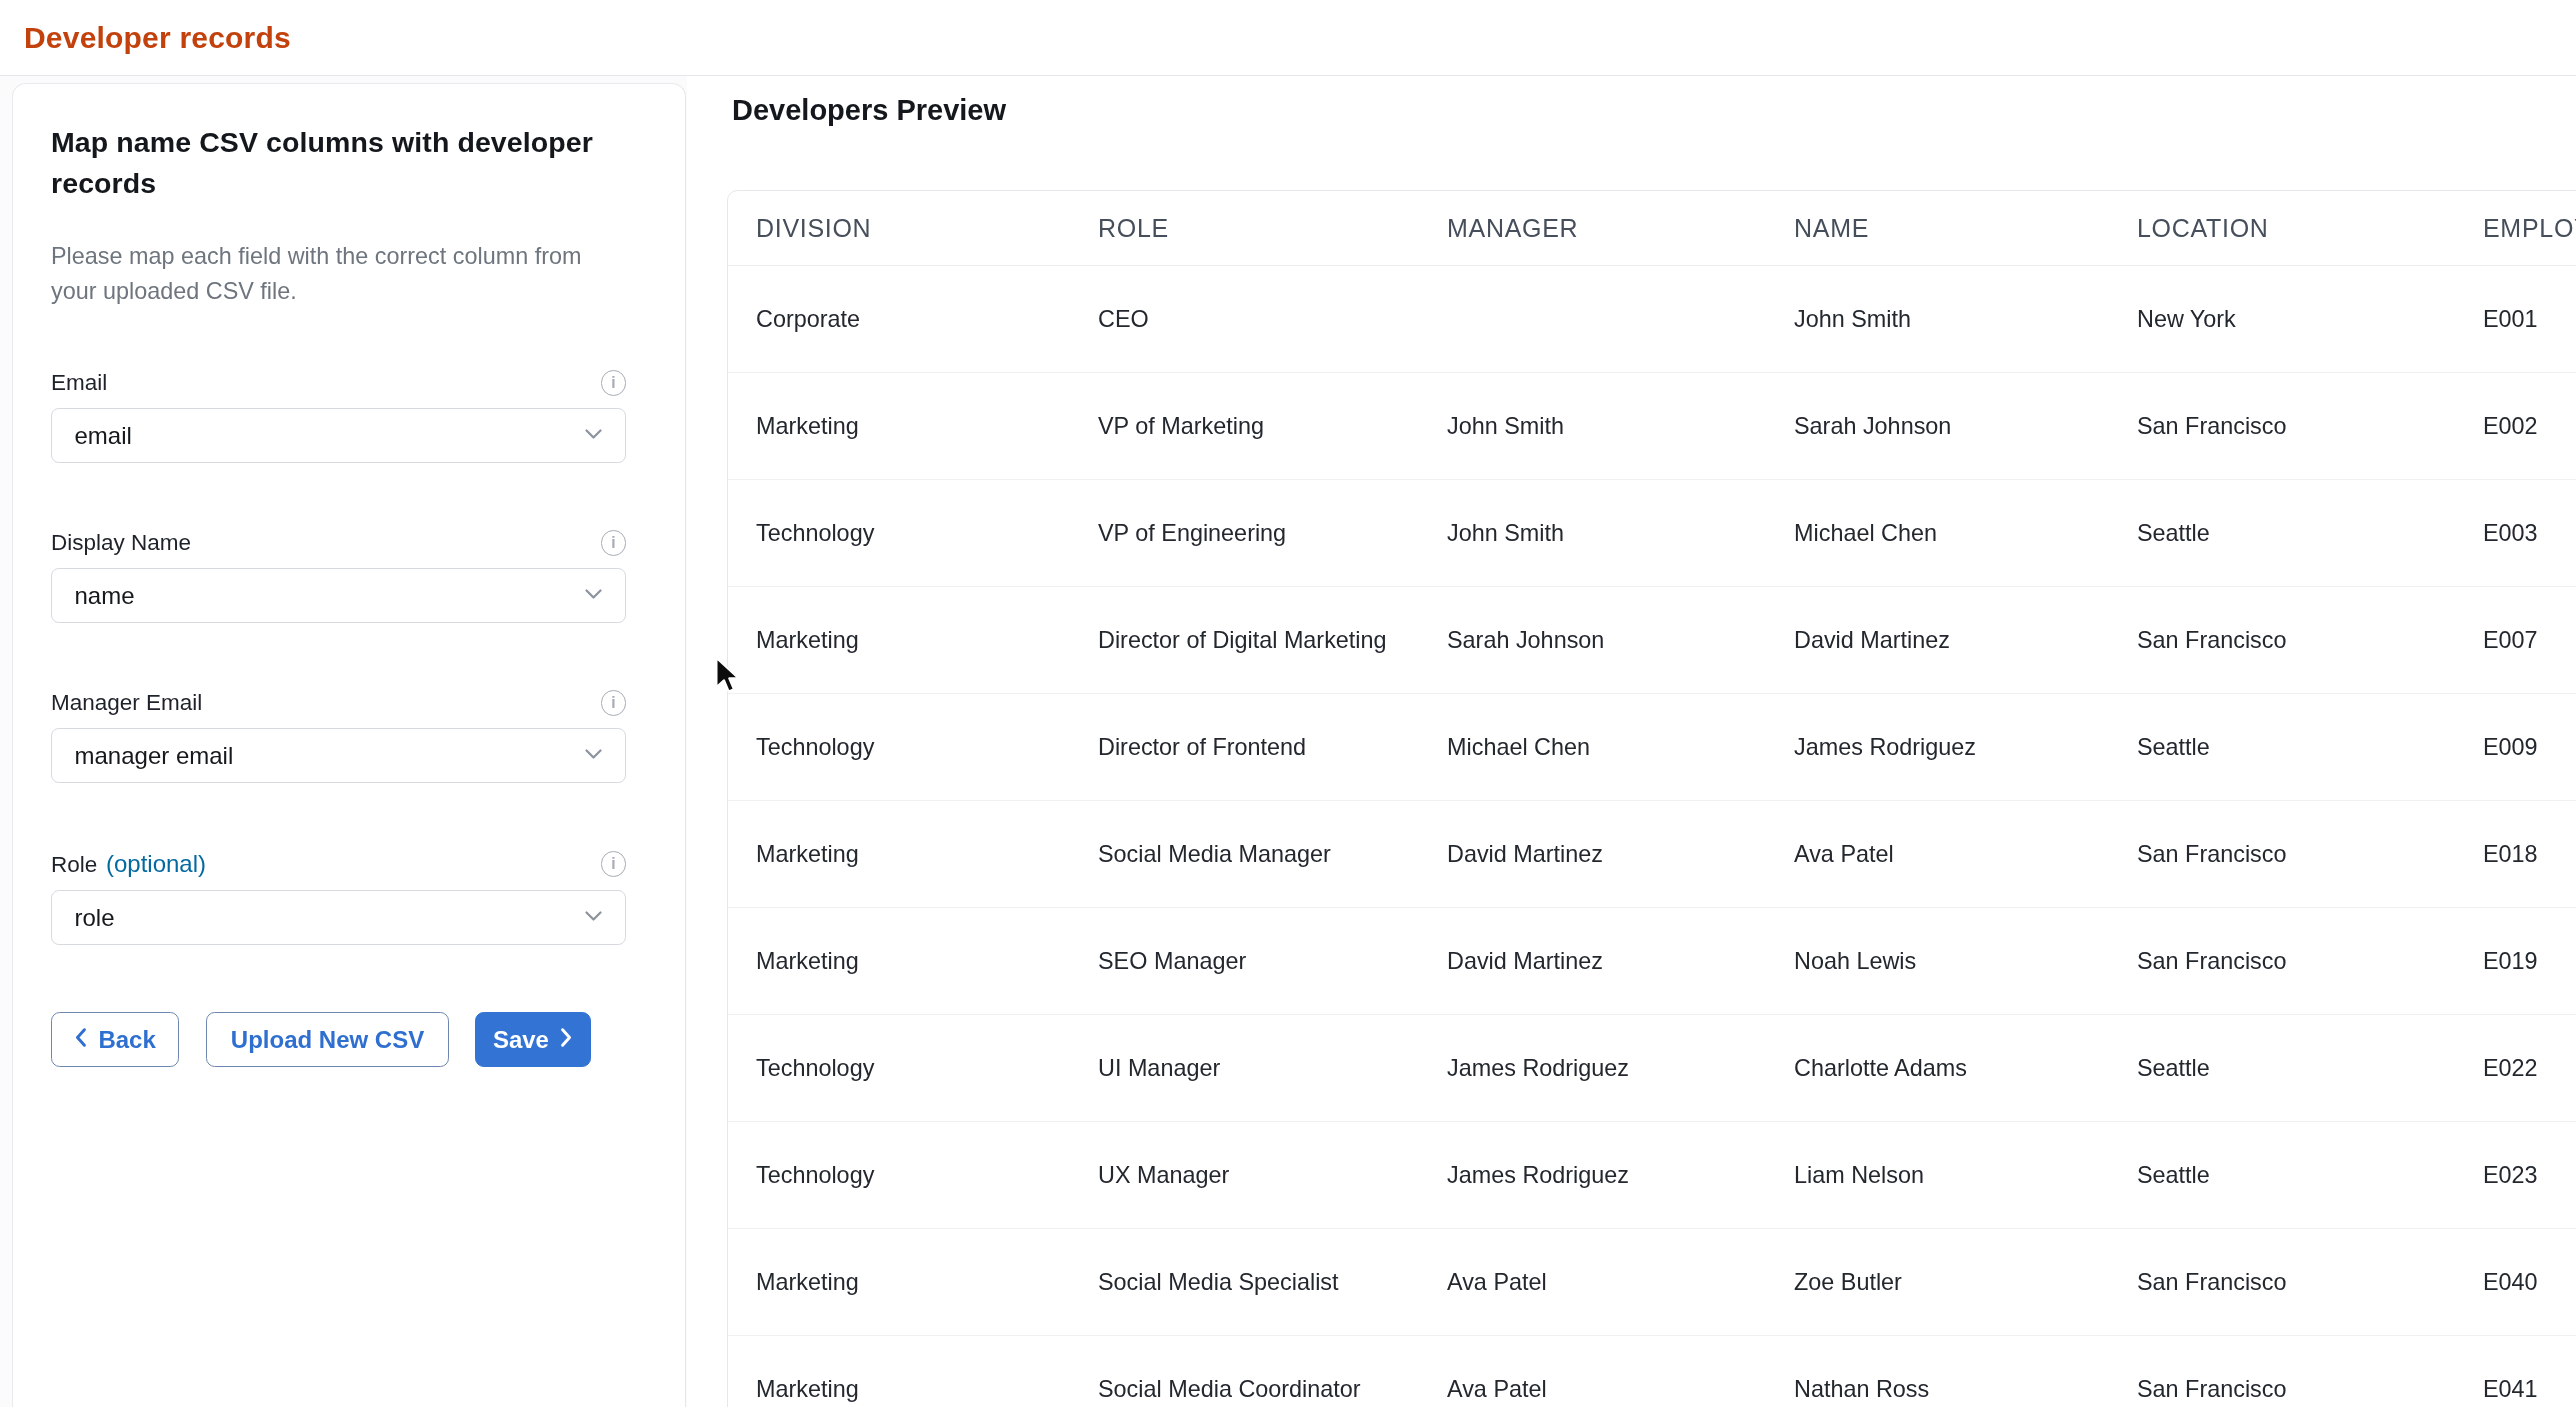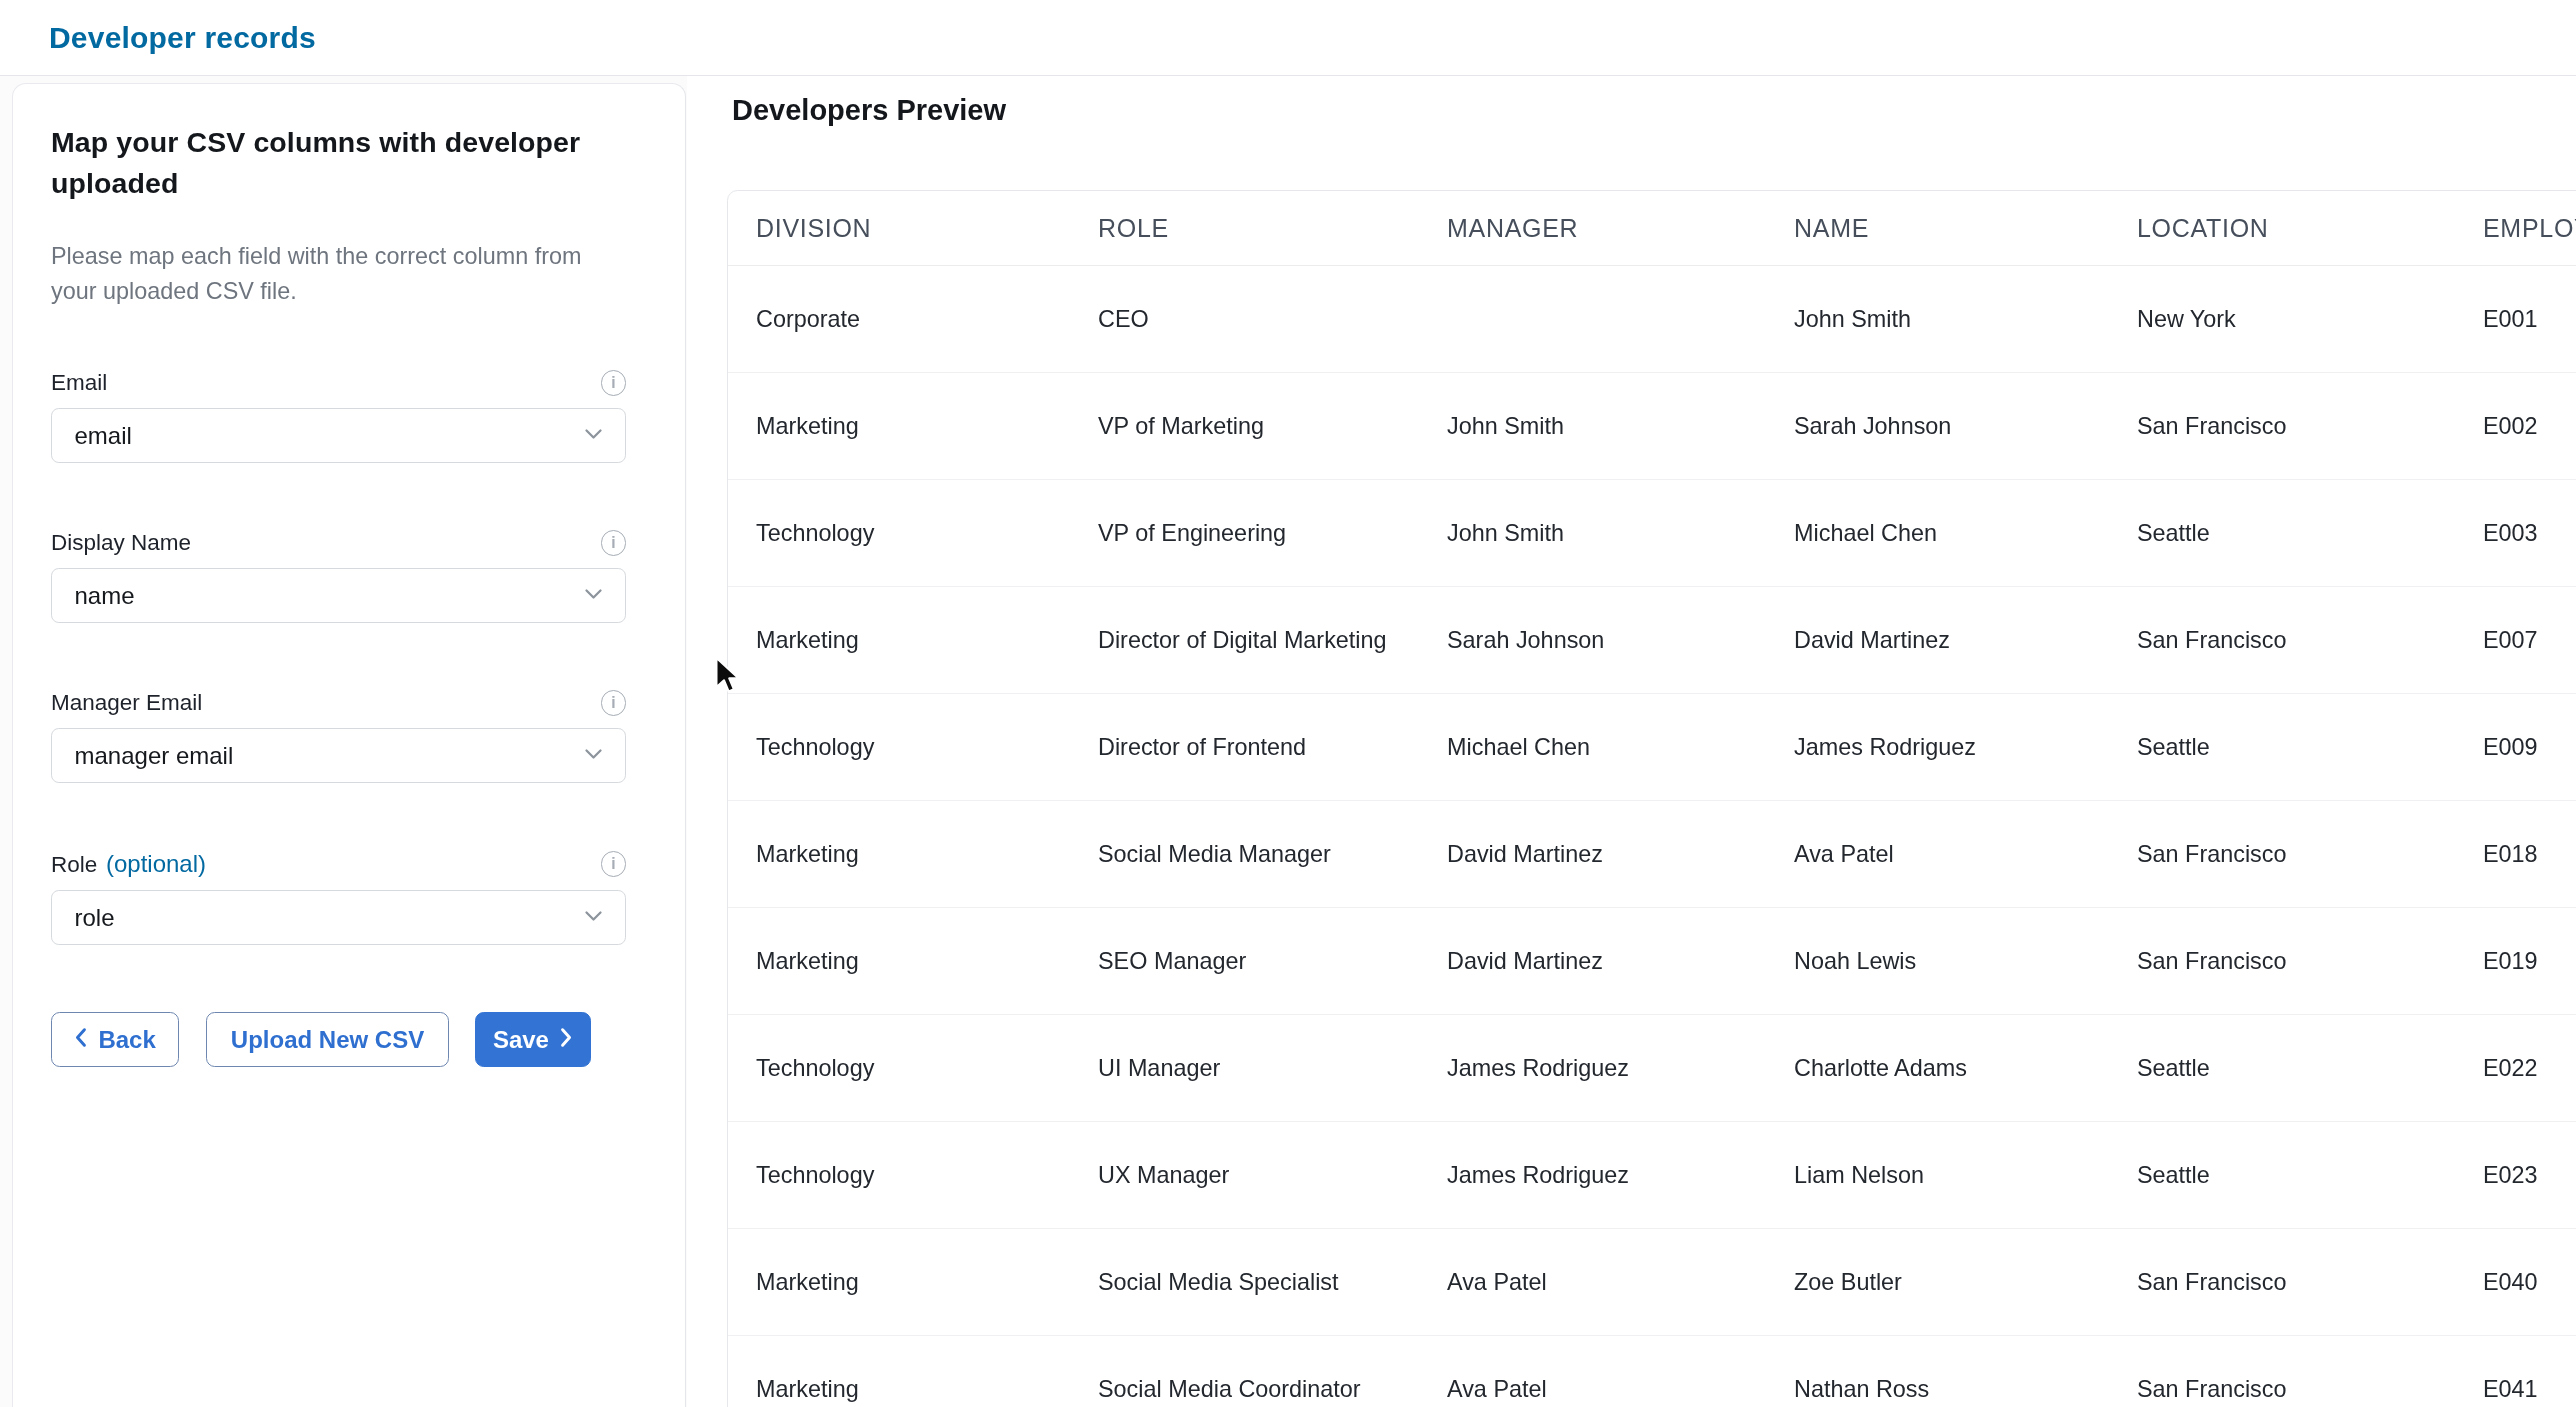--- a/index.html
+++ b/index.html
@@ -6,21 +6,21 @@
   body{
     width:2576px;height:1407px;overflow:hidden;position:relative;
     background:#ffffff;font-family:"Liberation Sans",sans-serif;
     -webkit-font-smoothing:antialiased;
   }
   
   .topbar{
     position:absolute;left:0;top:0;width:100%;height:75px;background:#ffffff;
     border-bottom:0.9px solid #e5e6e9;display:flex;align-items:center;
   }
-  .topbar h1{margin:0 0 0 49px;font-size:30px;font-weight:700;color:#0369a1;letter-spacing:0.2px;}
+  .topbar h1{margin:0 0 0 24px;font-size:30px;font-weight:700;color:#c2410c;letter-spacing:0.2px;}
   
   .content{position:absolute;left:0;top:76px;right:0;bottom:0;background:#fbfbfc;}
   
   .map-card{
     position:absolute;left:12px;top:7px;width:674px;bottom:-17.3px;background:#ffffff;
     border:0.9px solid #e9eaee;border-right:0.9px solid #e4e6ea;border-radius:14px 14px 0 0;
     box-sizing:border-box;padding:38px 0 0 38px;
   }
   .map-card h2{
     margin:0;width:554px;font-size:28.5px;line-height:41px;font-weight:700;color:#14171c;
@@ -78,21 +78,21 @@
 </head>
 <body>
 
 <header class="topbar">
   <h1>Developer records</h1>
 </header>
 
 <div class="content">
 
   <aside class="map-card">
-    <h2>Map your CSV columns with developer uploaded</h2>
+    <h2>Map name CSV columns with developer records</h2>
     <p class="map-desc">Please map each field with the correct column from your uploaded CSV file.</p>
 
     <div class="field">
       <div class="field-head">
         <span class="lblwrap">
           <span class="lbl">Email</span>
           <span class="opt"></span>
         </span>
         <span class="info">i</span>
       </div>

